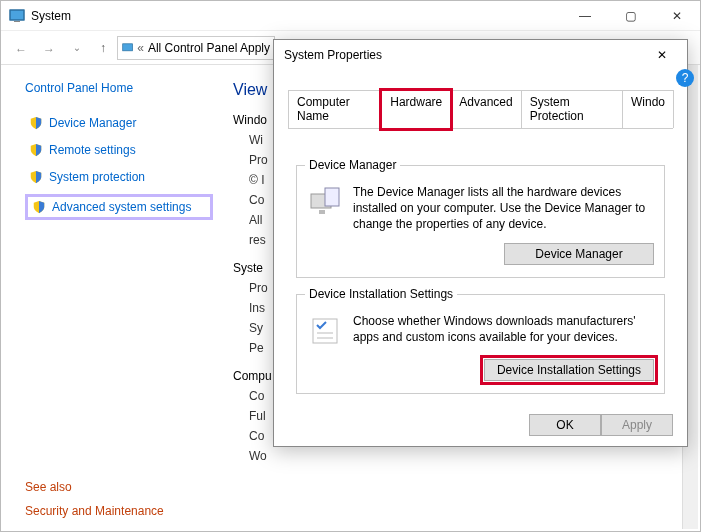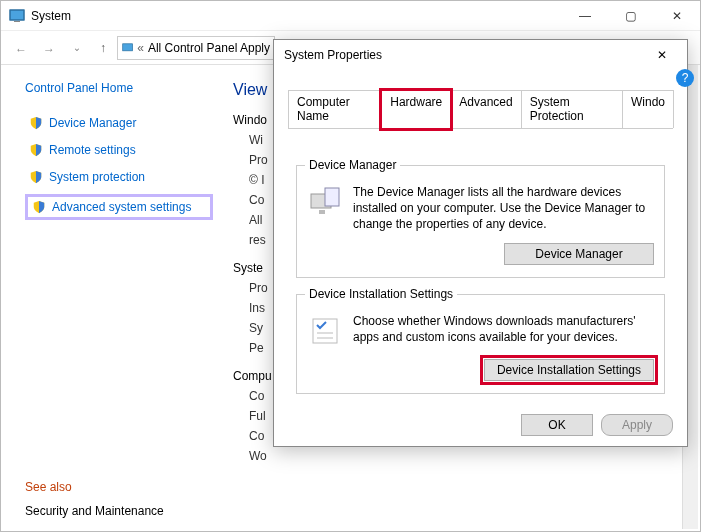--- a/index.html
+++ b/index.html
@@ -19,21 +19,21 @@
   .addr-up { width:20px; height:20px; display:flex;align-items:center;justify-content:center;color:#555;}
   
   
   .body { display:flex; height: calc(100% - 64px); }
   .sidebar { width: 220px; padding: 16px 8px 16px 24px; }
   .cp-home { color:#0066cc; margin-bottom:18px; cursor:pointer; }
   .side-item { display:flex; align-items:center; gap:6px; color:#0066cc; margin:7px 0; cursor:pointer; padding:3px 4px;}
   .side-item.hl { border:3px solid #c4b5fd; }
   .shield-icon { width:14px; height:14px; }
   .see-also { color:#c2410c; margin-top: 260px; margin-bottom:10px;}
-  .sec-maint { color:#000000; cursor:pointer; }
+  .sec-maint { color:#c2410c; cursor:pointer; }
   
   .main { flex:1; padding: 16px 12px; position:relative; }
   .view-heading { color:#003399; font-size:16px; margin-bottom:14px;}
   .section-label { font-size:12px; margin:14px 0 6px 0;}
   .rows div { margin: 6px 0 6px 16px; color:#333;}
   
   
   .dialog { position:absolute; left:272px; top:38px; width:415px; height:408px; background:#fff; border:1px solid #888; box-shadow: 0 4px 20px rgba(0,0,0,0.25); z-index:50; }
   .dlg-title { height:30px; display:flex; align-items:center; padding:0 10px; font-size:12px; }
   .dlg-title-text { flex:1; }
@@ -46,24 +46,24 @@
   .tab.hl { outline:3px solid #d4002a; outline-offset:-1px; z-index:3;}
   
   .tabcontent { padding: 10px 14px; }
   .group { border:1px solid #ccc; padding: 18px 10px 12px 10px; margin:10px 0 16px 0; position:relative;}
   .group-title { position:absolute; top:-8px; left:8px; background:#fff; padding:0 4px; font-size:12px;}
   .group-row { display:flex; gap:10px; align-items:flex-start;}
   .group-icon { width:36px; height:36px; flex-shrink:0;}
   .group-text { font-size:12px; line-height:1.35; }
   .group-btn-row { text-align:right; margin-top:10px;}
   .winbtn { min-width:150px; height:22px; background:#e1e1e1; border:1px solid #adadad; font-size:12px; cursor:pointer; padding: 2px 12px;}
-  .winbtn:disabled { color:#888;border-radius:9px; }
+  .winbtn:disabled { color:#888; }
   .winbtn.hl { outline:3px solid #d4002a; outline-offset:1px; }
   
-  .dlg-footer { position:absolute; bottom:10px; right:14px; display:flex; gap:8px;}
+  .dlg-footer { position:absolute; bottom:10px; right:14px; display:flex; }
   .dlg-footer .winbtn { min-width:72px; }
   
   
   .right-edge { position:absolute; right:2px; top:64px; bottom:2px; width:16px; background:#f0f0f0; border-left:1px solid #ddd;}
   .help-dot { position:absolute; right:6px; top:68px; width:18px; height:18px; border-radius:9px; background:#1e88e5; color:#fff; display:flex;align-items:center;justify-content:center;font-size:12px; z-index:60;}
 </style>
 </head>
 <body>
 
 <div class="titlebar">

